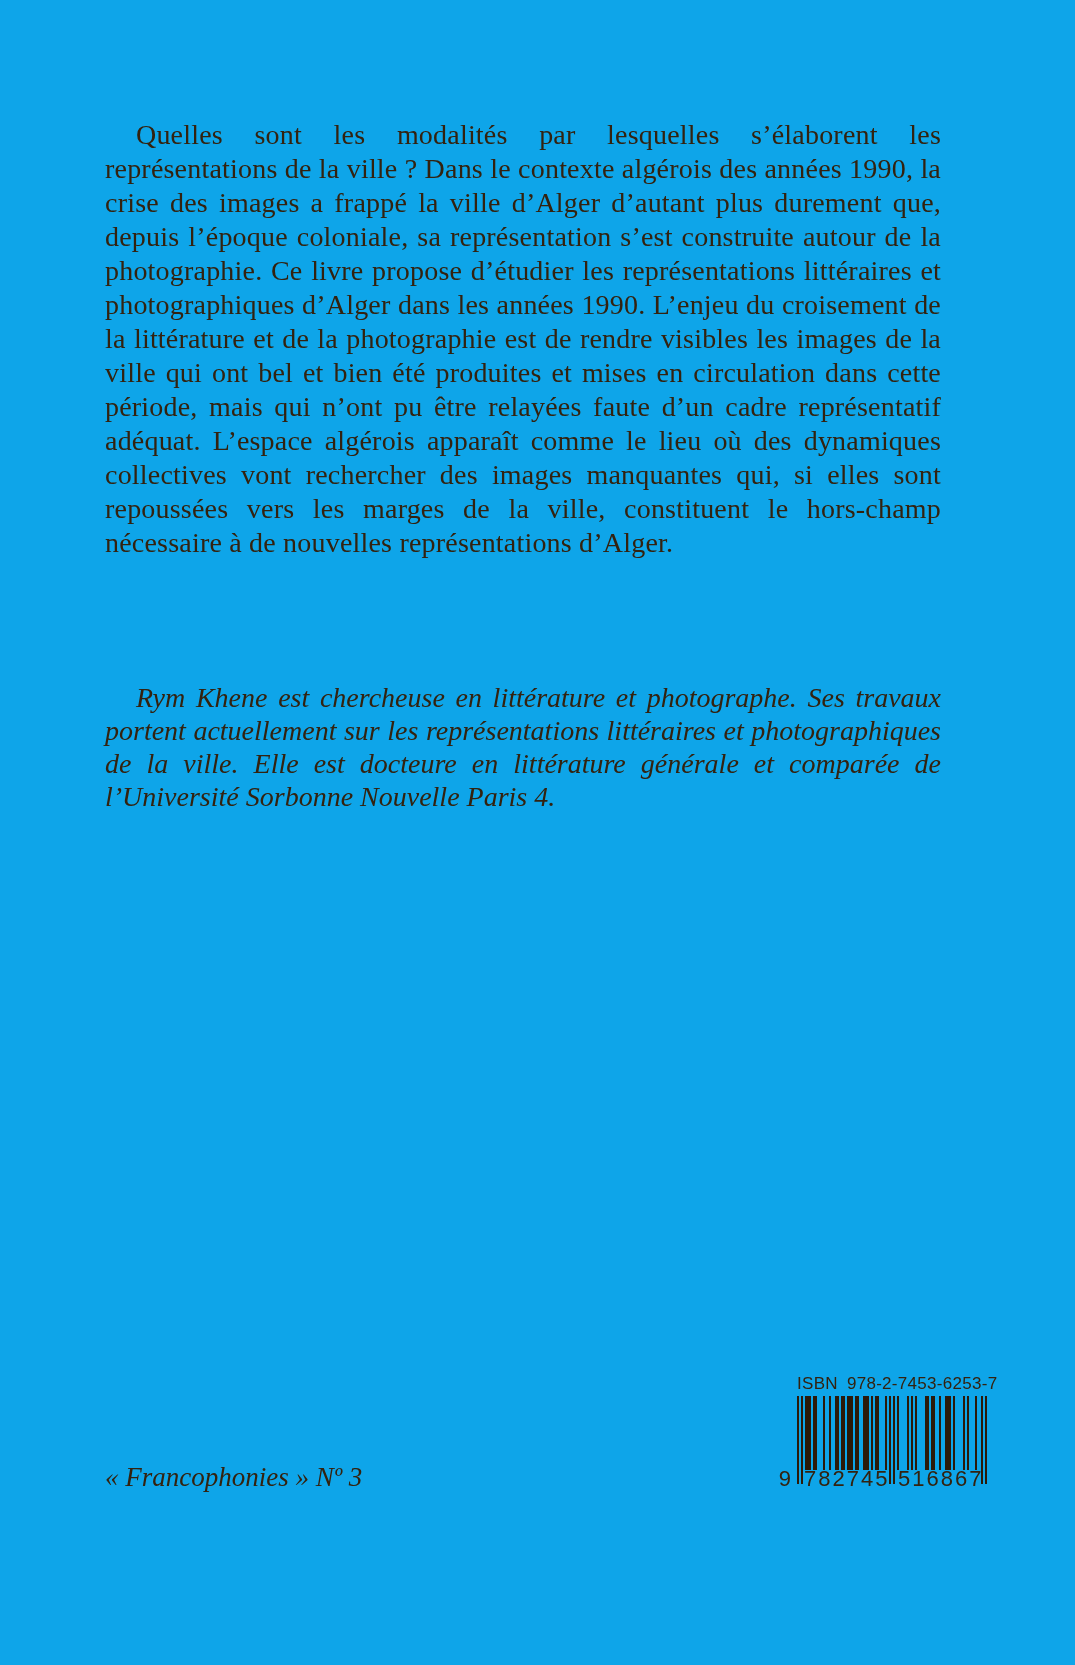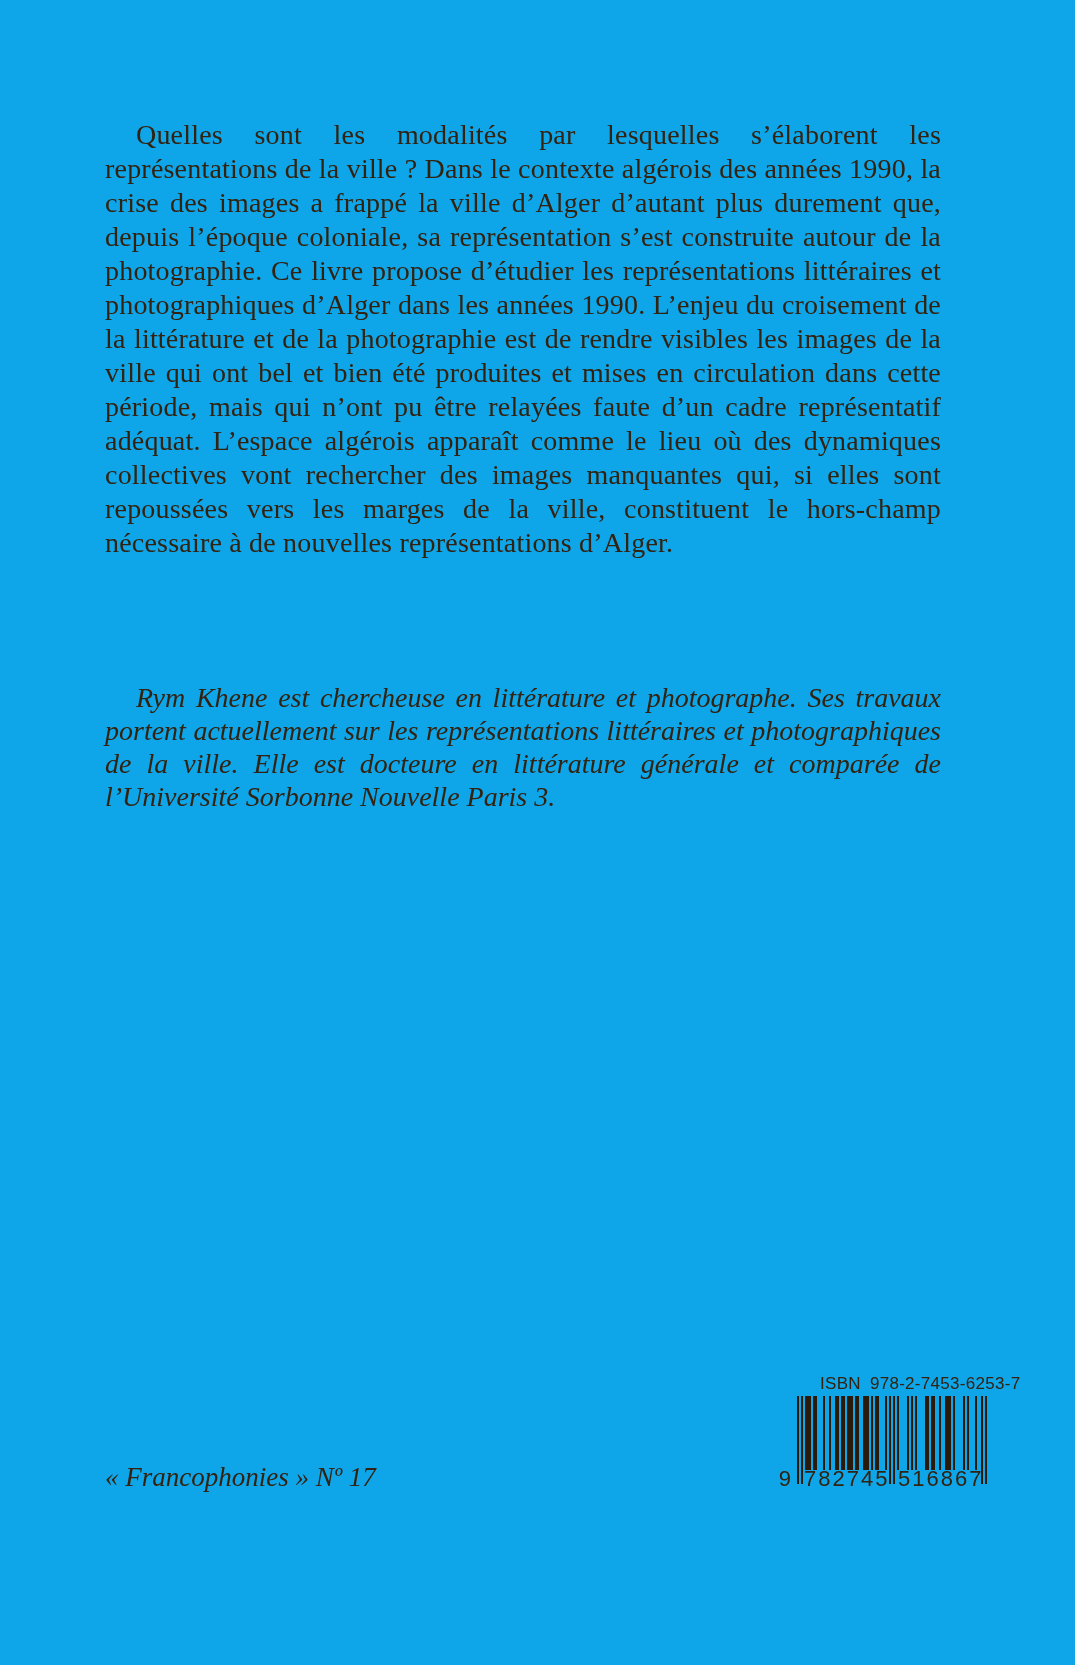--- a/index.html
+++ b/index.html
@@ -36,21 +36,20 @@
     position:absolute;
     left:797px;top:1374px;width:190px;
   }
   .isbn-line{
     font-family:"Liberation Sans", sans-serif;
     font-size:17px;
     white-space:nowrap;
     text-align:center;
     letter-spacing:0.3px;
     margin-bottom:2px;
-    margin-left:23px;
   }
   .isbn-line .num{margin-left:9px;}
   .barcode{position:relative;width:190px;height:112px;}
   .barcode svg{display:block;}
   .barcode-digits span{
     position:absolute;
     font-family:"Liberation Sans", sans-serif;
     font-size:22px;
     line-height:22px;
     top:72px;
@@ -59,23 +58,23 @@
   .digit-left{left:7px;width:76px;letter-spacing:2px;}
   .digit-right{left:101px;width:84px;letter-spacing:2px;}
 </style>
 </head>
 <body>
 
 <div class="page" style="background: #0ea5e9; color: rgb(51, 34, 15);">
 
   <p class="synopsis">Quelles sont les modalités par lesquelles s’élaborent les représentations de la ville ? Dans le contexte algérois des années 1990, la crise des images a frappé la ville d’Alger d’autant plus durement que, depuis l’époque coloniale, sa représentation s’est construite autour de la photographie. Ce livre propose d’étudier les représentations littéraires et photographiques d’Alger dans les années 1990. L’enjeu du croisement de la littérature et de la photographie est de rendre visibles les images de la ville qui ont bel et bien été produites et mises en circulation dans cette période, mais qui n’ont pu être relayées faute d’un cadre représentatif adéquat. L’espace algérois apparaît comme le lieu où des dynamiques collectives vont rechercher des images manquantes qui, si elles sont repoussées vers les marges de la ville, constituent le hors-champ nécessaire à de nouvelles représentations d’Alger.</p>
 
-  <p class="author-bio">Rym Khene est chercheuse en littérature et photographe. Ses travaux portent actuellement sur les représentations littéraires et photographiques de la ville. Elle est docteure en littérature générale et comparée de l’Université Sorbonne Nouvelle Paris 3.</p>
+  <p class="author-bio">Rym Khene est chercheuse en littérature et photographe. Ses travaux portent actuellement sur les représentations littéraires et photographiques de la ville. Elle est docteure en littérature générale et comparée de l’Université Sorbonne Nouvelle Paris 4.</p>
 
-  <div class="series-label">« Francophonies » Nº 17</div>
+  <div class="series-label">« Francophonies » Nº 3</div>
 
   <div class="isbn-block">
     <div class="isbn-line">
       <span>ISBN</span><span class="num">978-2-7453-6253-7</span>
     </div>
     <div class="barcode">
       <svg id="barcode-svg" width="190" height="89" viewBox="0 0 190 89">
           <rect x="0" y="0" width="2" height="88" fill="#2b1a0a"></rect>
           <rect x="4" y="0" width="2" height="88" fill="#2b1a0a"></rect>
           <rect x="8" y="0" width="2" height="74" fill="#2b1a0a"></rect>

